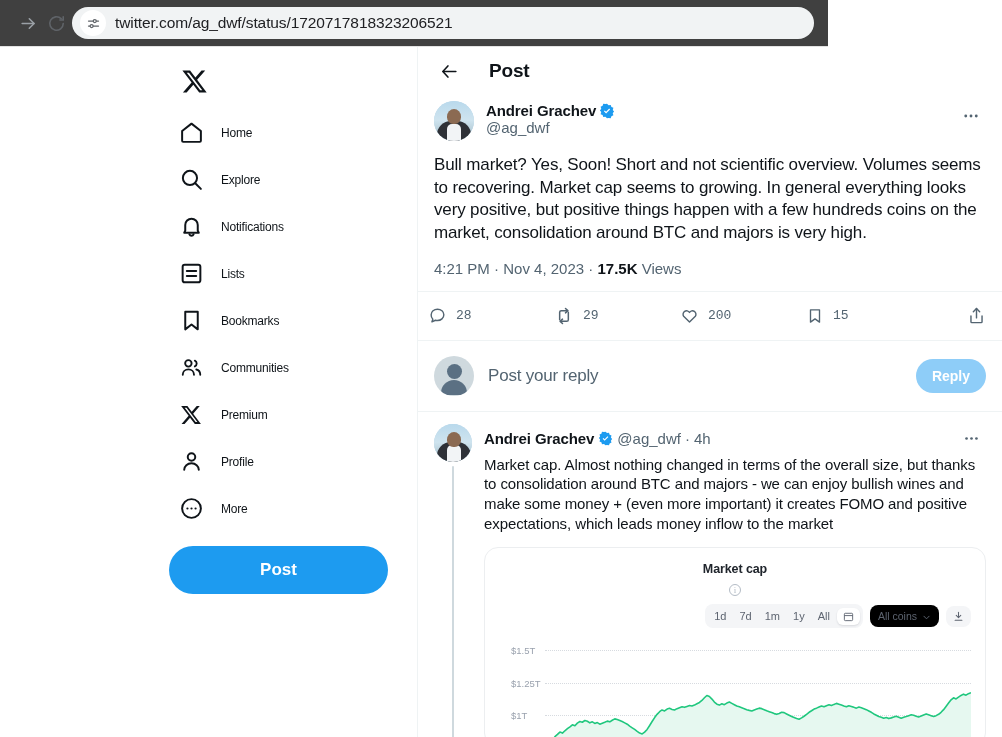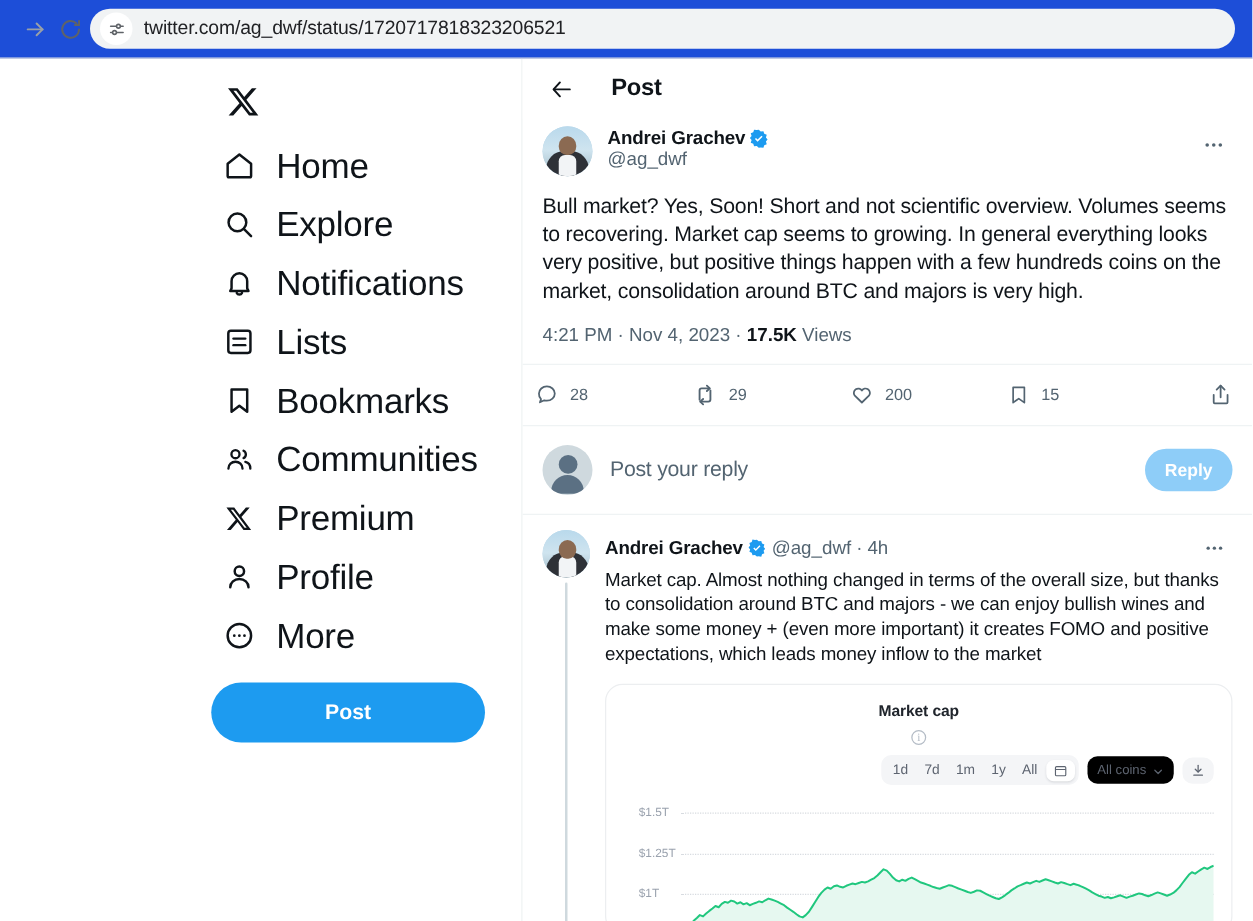--- a/index.html
+++ b/index.html
@@ -9,22 +9,22 @@
     height: 737px;
     overflow: hidden;
     background: #ffffff;
     font-family: "Liberation Sans", sans-serif;
     color: #0f1419;
   }
 
   
   .browser-bar {
     height: 47px;
-    width: 1002px;
-    background: #1d4ed8;
+    width: 828px;
+    background: #404040;
     border-bottom: 1px solid #e3e3e3;
     display: flex;
     align-items: center;
     padding: 0 14px;
   }
   .nav-btn {
     width: 28px; height: 28px;
     display: flex; align-items: center; justify-content: center;
     border-radius: 50%;
     flex: none;
@@ -90,21 +90,21 @@
     padding: 0 14px 0 10px;
     border-radius: 24px;
     cursor: pointer;
   }
   .nav-item .nav-icon {
     width: 26px; height: 26px;
     display: flex; align-items: center; justify-content: center;
     flex: none;
   }
   .nav-item .nav-label {
-    font-size: 28px;
+    font-size: 12px;
     letter-spacing: -0.2px;
     color: #0f1419;
   }
   .post-button {
     margin-top: 14px;
     margin-left: 1px;
     width: 219px;
     height: 48px;
     border-radius: 26px;
     background: #1d9bf0;
@@ -237,20 +237,21 @@
     height: 48px;
     color: #536471;
     padding: 0 6px 0 10px;
   }
   .action {
     display: flex;
     align-items: center;
     gap: 9px;
     cursor: pointer;
     width: 126px;
+    font-family: Liberation Mono, monospace;
   }
   .action .count { font-size: 13px; color: #536471; }
   .action.share { width: auto; margin-left: auto; margin-right: 10px; }
 
   
   .composer {
     display: flex;
     align-items: center;
     gap: 14px;
     padding: 15px 16px;

